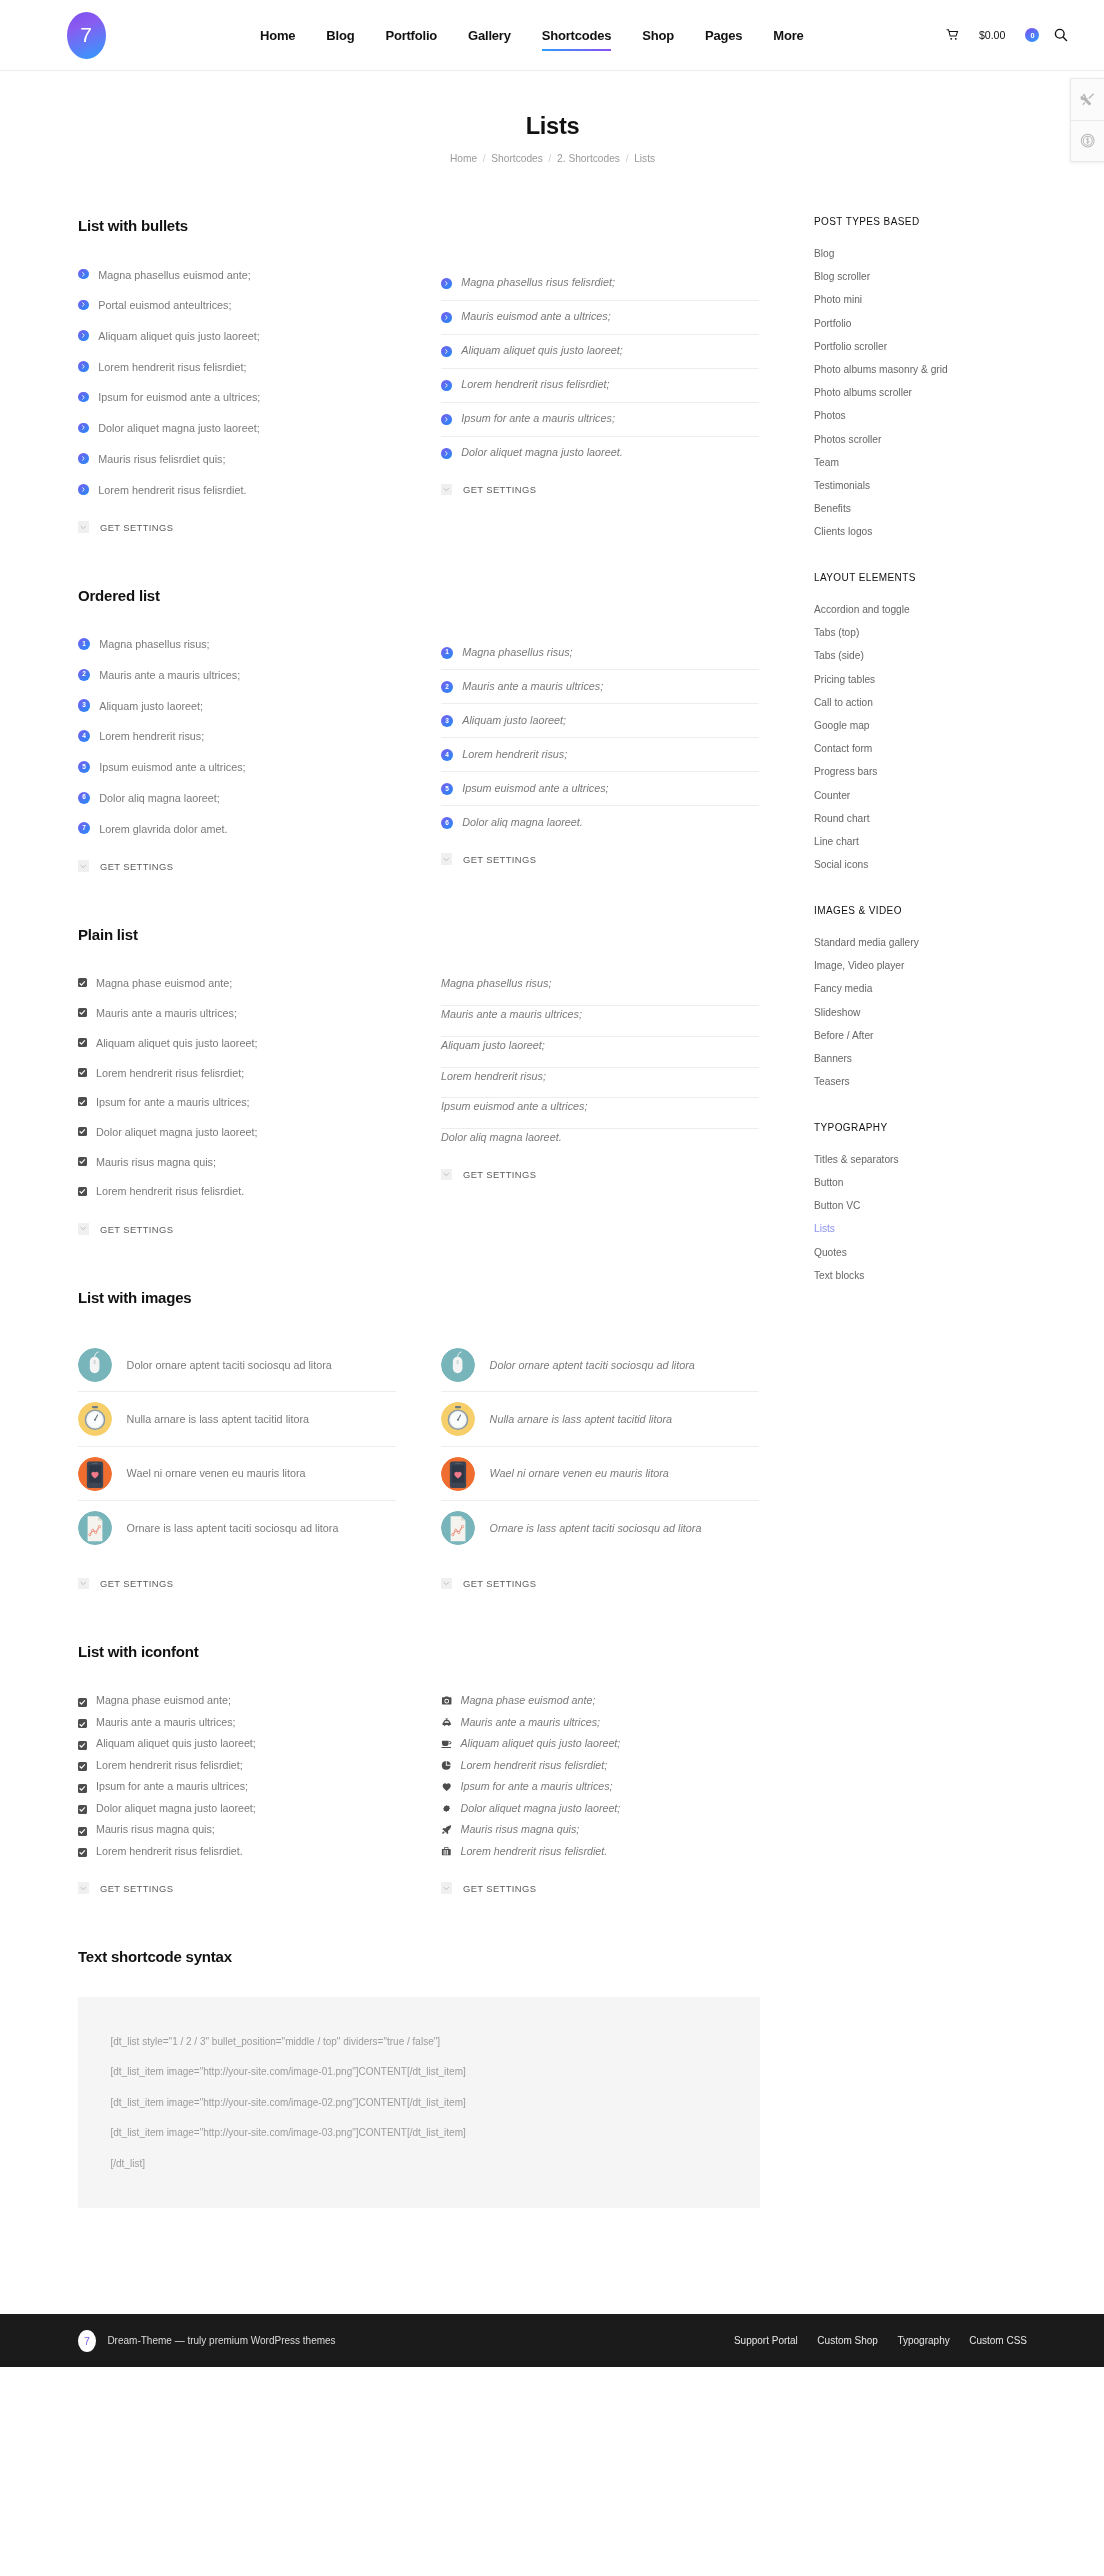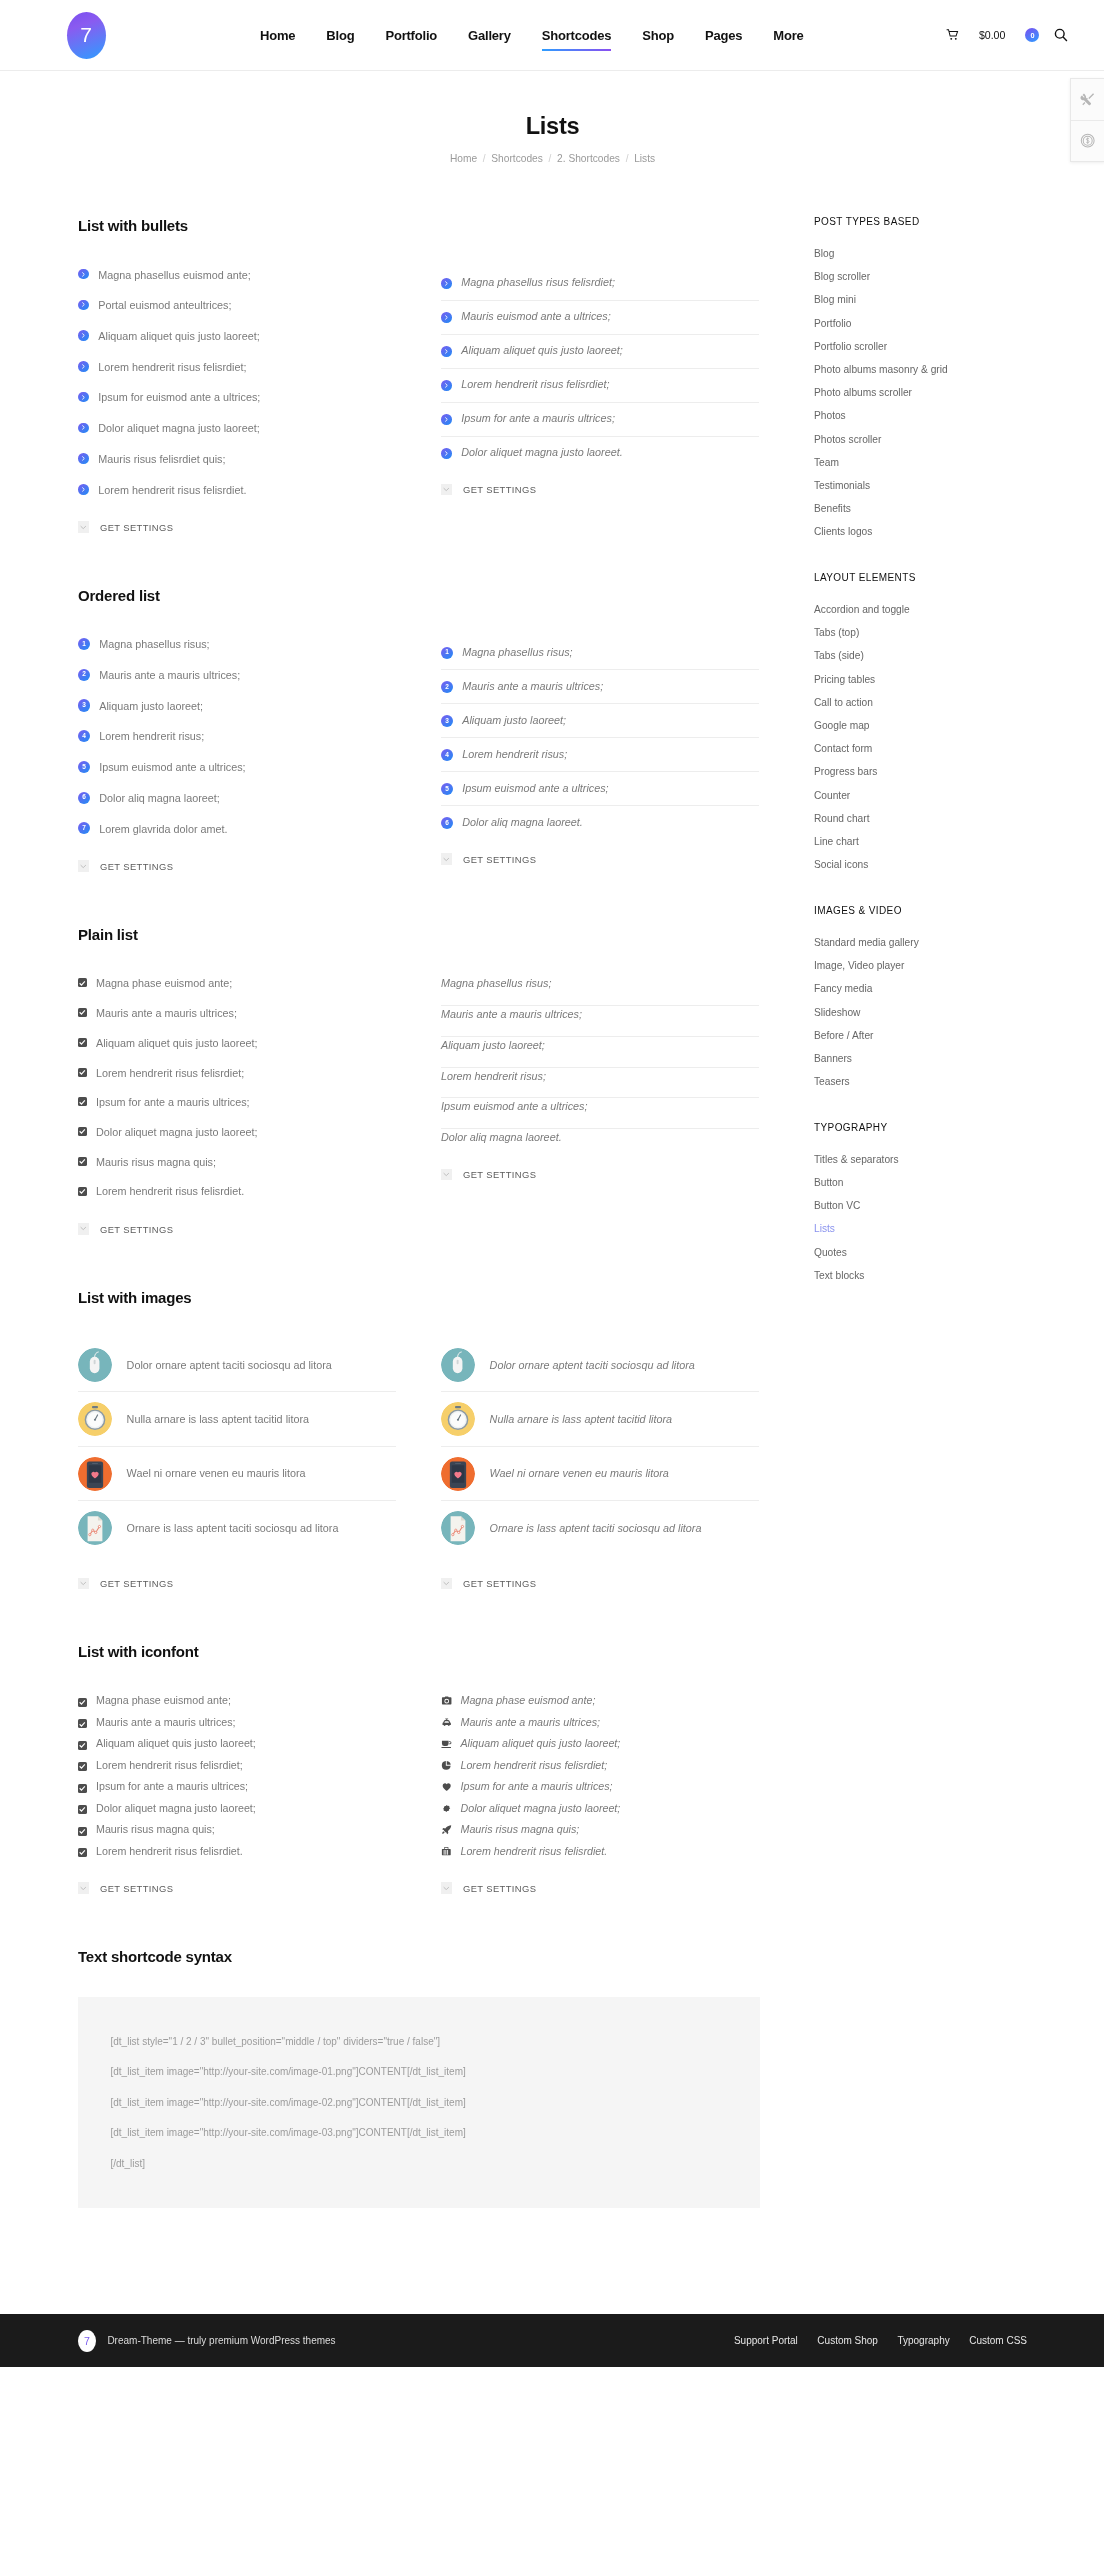--- a/index.html
+++ b/index.html
@@ -848,21 +848,21 @@
           <div class="code-line">[dt_list_item image="http://your-site.com/image-03.png"]CONTENT[/dt_list_item]</div>
           <div class="code-line">[/dt_list]</div>
         </div>
       </div>
     </div>
   <aside class="sidebar" id="sidebar">
       <div class="side-group">
         <div class="side-title">POST TYPES BASED</div>
         <a class="side-item">Blog</a>
         <a class="side-item">Blog scroller</a>
-        <a class="side-item">Blog mini</a>
+        <a class="side-item">Photo mini</a>
         <a class="side-item">Portfolio</a>
         <a class="side-item">Portfolio scroller</a>
         <a class="side-item">Photo albums masonry &amp; grid</a>
         <a class="side-item">Photo albums scroller</a>
         <a class="side-item">Photos</a>
         <a class="side-item">Photos scroller</a>
         <a class="side-item">Team</a>
         <a class="side-item">Testimonials</a>
         <a class="side-item">Benefits</a>
         <a class="side-item">Clients logos</a>

